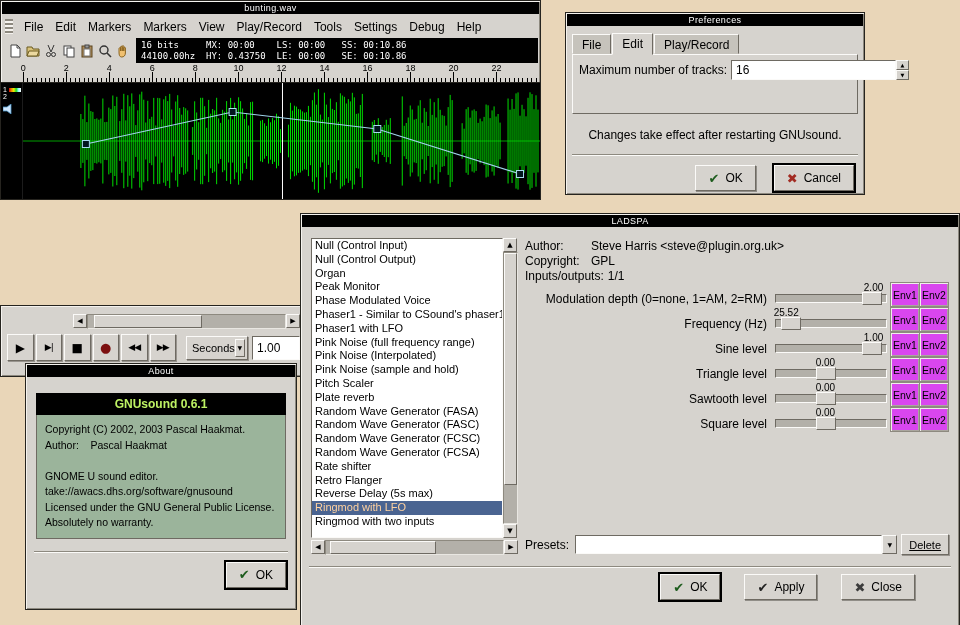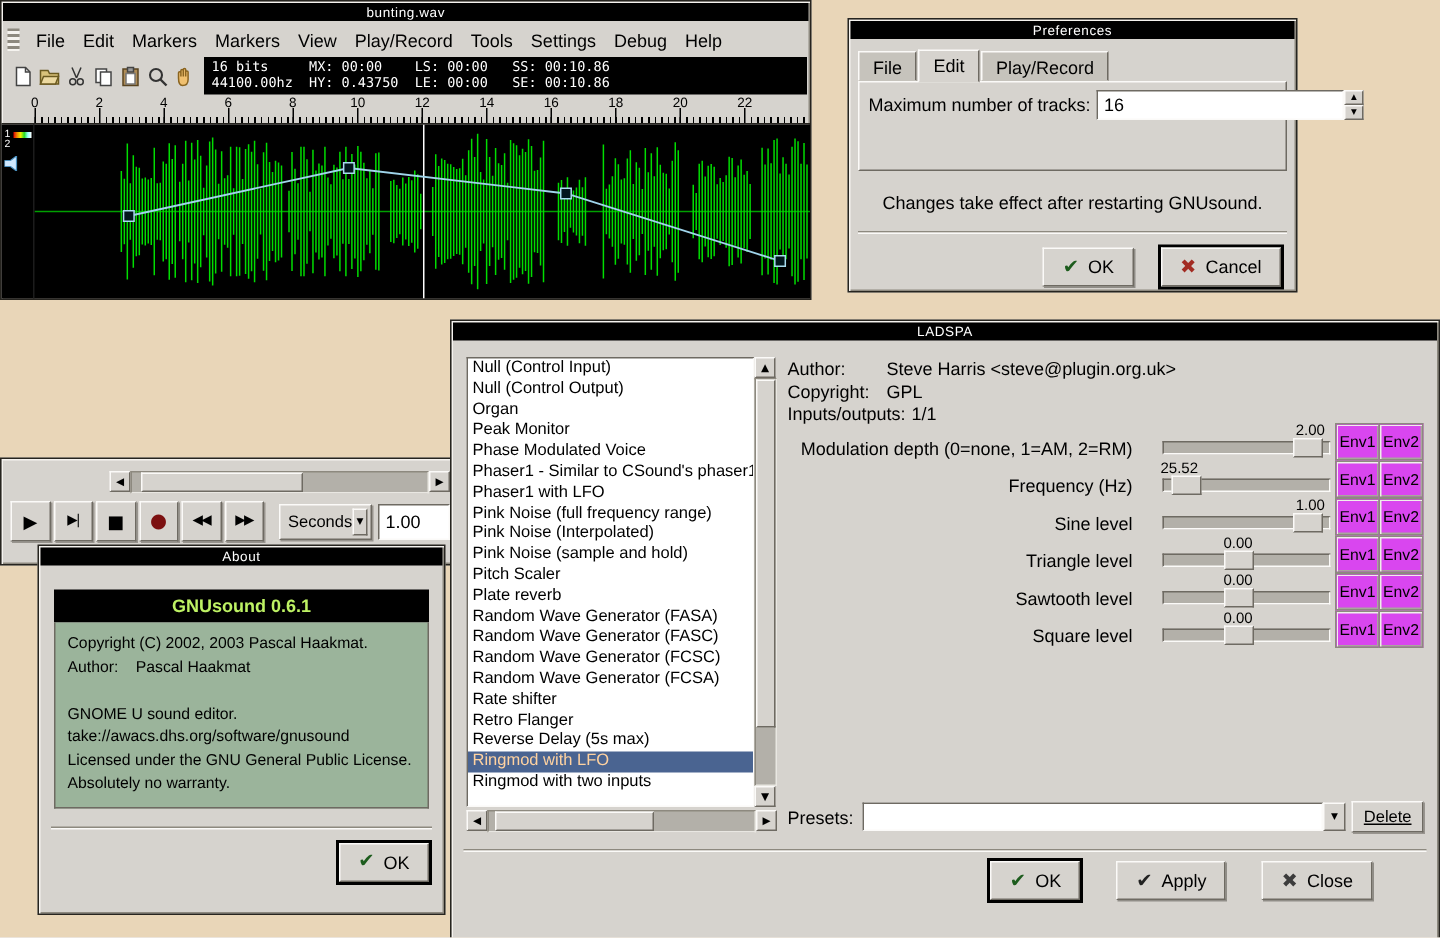--- a/index.html
+++ b/index.html
@@ -109,21 +109,21 @@
     border:1px solid;border-color:#6e6a62 #fbfaf8 #fbfaf8 #6e6a62;overflow:hidden;}
   .list-item{height:13.8px;line-height:13.8px;font-size:11px;padding:0 3px;white-space:nowrap;}
   .list-item.selected{background:#4a6491;color:#ffd2a0;}
   .lad-vscroll{position:absolute;left:202px;top:24px;width:15px;height:300px;}
   .lad-hscroll{position:absolute;left:10px;top:326px;width:207px;height:15px;}
   .meta{position:absolute;left:224px;top:25px;font-size:12px;}
   .meta-row{display:flex;line-height:15px;}
   .meta-label{min-width:66px;padding-right:4px;}
   .controls{position:absolute;left:224px;top:68px;right:10px;}
   .ctl-row{display:flex;height:25px;align-items:stretch;}
-  .ctl-label{flex:1;text-align:right;font-size:12px;padding-right:20px;white-space:nowrap;
+  .ctl-label{flex:1;text-align:right;font-size:12px;padding-right:8px;white-space:nowrap;
     align-self:center;margin-top:8px;}
   .sliderwrap{width:112px;position:relative;flex:0 0 auto;margin-right:4px;}
   .slider-value{position:absolute;top:0;font-size:10px;transform:translateX(-50%);white-space:nowrap;}
   .slider-track{position:absolute;left:0;right:0;top:12px;height:9px;background:#b3b0a9;
     border:1px solid;border-color:#6e6a62 #fbfaf8 #fbfaf8 #6e6a62;}
   .slider-handle{position:absolute;top:10px;width:20px;height:13px;background:#d6d3ce;
     border:1px solid;border-color:#fbfaf8 #6e6a62 #6e6a62 #fbfaf8;}
   .env-btn{width:30px;margin-left:-1px;border:1px solid #8d897f;display:flex;align-items:center;
     justify-content:center;font-size:10.5px;background:#d946ef;
     box-shadow:inset 1px 1px 0 #f0eeea, inset -1px -1px 0 #aaa69e;}

